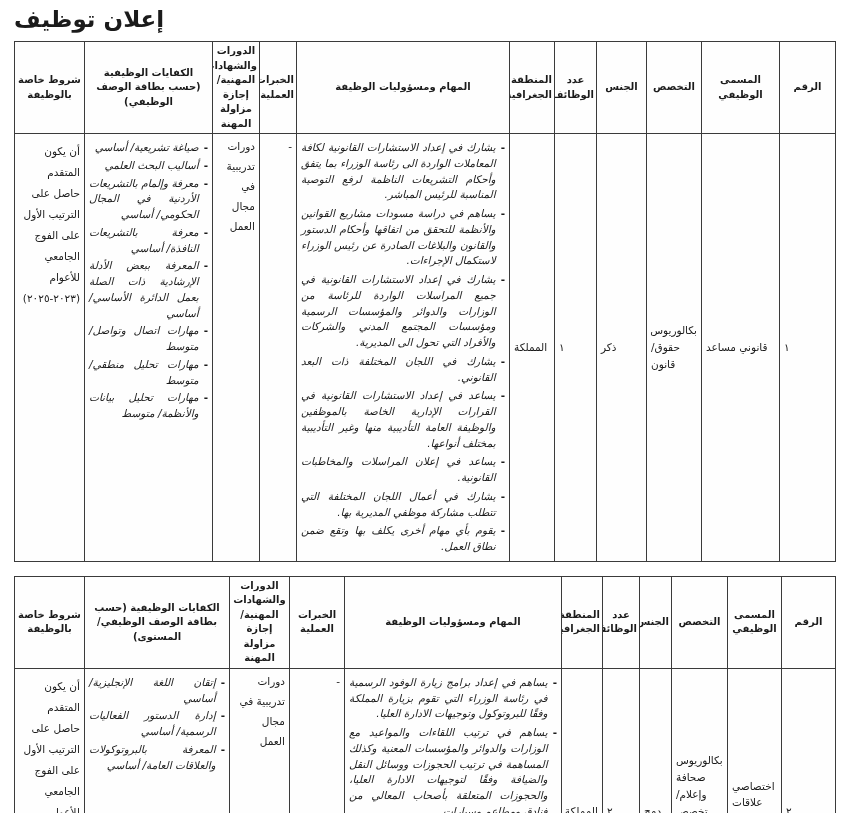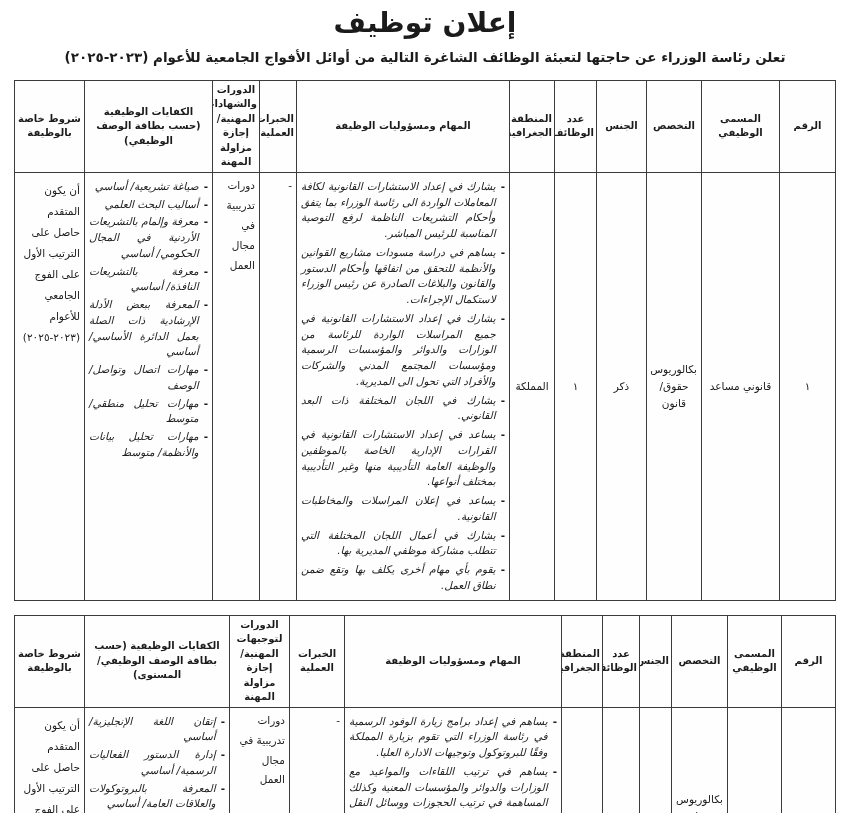--- a/index.html
+++ b/index.html
@@ -6,22 +6,22 @@
   body {
     width: 850px; height: 813px;
     background: #ffffff;
     color: #1b1b1b;
     font-family: "DejaVu Sans", sans-serif;
     overflow: hidden;
   }
   .page { direction: rtl; padding: 2px 14px 0 14px; }
 
   .doc-title {
-    text-align: center;
-    font-size: 28px;
+    text-align: left;
+    font-size: 23px;
     font-weight: bold;
     margin: 4px 0 9px 0;
     letter-spacing: 0.5px;
   }
   .doc-sub {
     text-align: center;
     font-size: 13.5px;
     font-weight: bold;
     margin: 0 0 13px 0;
     line-height: 1.4;
@@ -46,38 +46,37 @@
     font-size: 10px;
     text-align: center;
     vertical-align: middle;
     line-height: 1.45;
     padding: 2px 2px;
   }
   table.vtable thead tr { height: 54px; }
   #table1 tbody tr { height: 308px; }
   #table2 tbody tr { height: 286px; }
 
-  td.mid { text-align: center; vertical-align: middle; line-height: 1.6; }
+  td.mid { text-align: left; vertical-align: middle; line-height: 1.6; }
   td.top { vertical-align: top; }
   td.topcenter { vertical-align: top; text-align: right; line-height: 1.9; padding-top: 8px; }
 
   .bullet-list { padding-top: 3px; }
   .bullet-item { display: flex; gap: 5px; margin-bottom: 2px; line-height: 1.5; }
   .bullet-item .dash { flex: 0 0 auto; font-weight: bold; }
   .bullet-item .bullet-text { flex: 1 1 auto; text-align: justify; font-style: italic; }
   td.tasks-cell .bullet-item { margin-bottom: 3px; }
   .cond-text { line-height: 2.0; display: block; padding-top: 4px; }
 </style>
 </head>
 <body>
 
 <div class="page">
 
   <h1 class="doc-title">إعلان توظيف</h1>
-  <p class="doc-sub">تعلن رئاسة الوزراء عن حاجتها لتعبئة الوظائف الشاغرة التالية من أوائل الأفواج الجامعية للأعوام (٢٠٢٣-٢٠٢٥)</p>
 
   <table class="vtable" id="table1">
     <colgroup>
       <col style="width:56px">
         <col style="width:78px">
         <col style="width:55px">
       <col style="width:50px">
         <col style="width:42px">
         <col style="width:45px">
       <col style="width:213px">
@@ -164,21 +163,21 @@
               <div class="bullet-item">
                 <span class="dash">-</span>
                 <span class="bullet-text">معرفة بالتشريعات النافذة/ أساسي</span>
               </div>
               <div class="bullet-item">
                 <span class="dash">-</span>
                 <span class="bullet-text">المعرفة ببعض الأدلة الإرشادية ذات الصلة بعمل الدائرة الأساسي/ أساسي</span>
               </div>
               <div class="bullet-item">
                 <span class="dash">-</span>
-                <span class="bullet-text">مهارات اتصال وتواصل/ الوصف</span>
+                <span class="bullet-text">مهارات اتصال وتواصل/ متوسط</span>
               </div>
               <div class="bullet-item">
                 <span class="dash">-</span>
                 <span class="bullet-text">مهارات تحليل منطقي/ متوسط</span>
               </div>
               <div class="bullet-item">
                 <span class="dash">-</span>
                 <span class="bullet-text">مهارات تحليل بيانات والأنظمة/ متوسط</span>
               </div>
             </div>
@@ -207,21 +206,21 @@
     <thead>
       <tr>
         <th>الرقم</th>
         <th>المسمى الوظيفي</th>
         <th>التخصص</th>
         <th>الجنس</th>
         <th>عدد الوظائف</th>
         <th>المنطقة الجغرافية</th>
         <th>المهام ومسؤوليات الوظيفة</th>
         <th>الخبرات العملية</th>
-        <th>الدورات لتوجيهات المهنية/إجازة مزاولة المهنة</th>
+        <th>الدورات والشهادات المهنية/إجازة مزاولة المهنة</th>
         <th>الكفايات الوظيفية (حسب بطاقة الوصف الوظيفي/ المستوى)</th>
         <th>شروط خاصة بالوظيفة</th>
       </tr>
     </thead>
     <tbody>
       <tr>
         <td class="mid">٢</td>
         <td class="mid">اختصاصي علاقات عامة مساعد</td>
         <td class="mid">بكالوريوس صحافة وإعلام/ تخصص دقيق علاقات عامة</td>
         <td class="mid">دمج</td>

